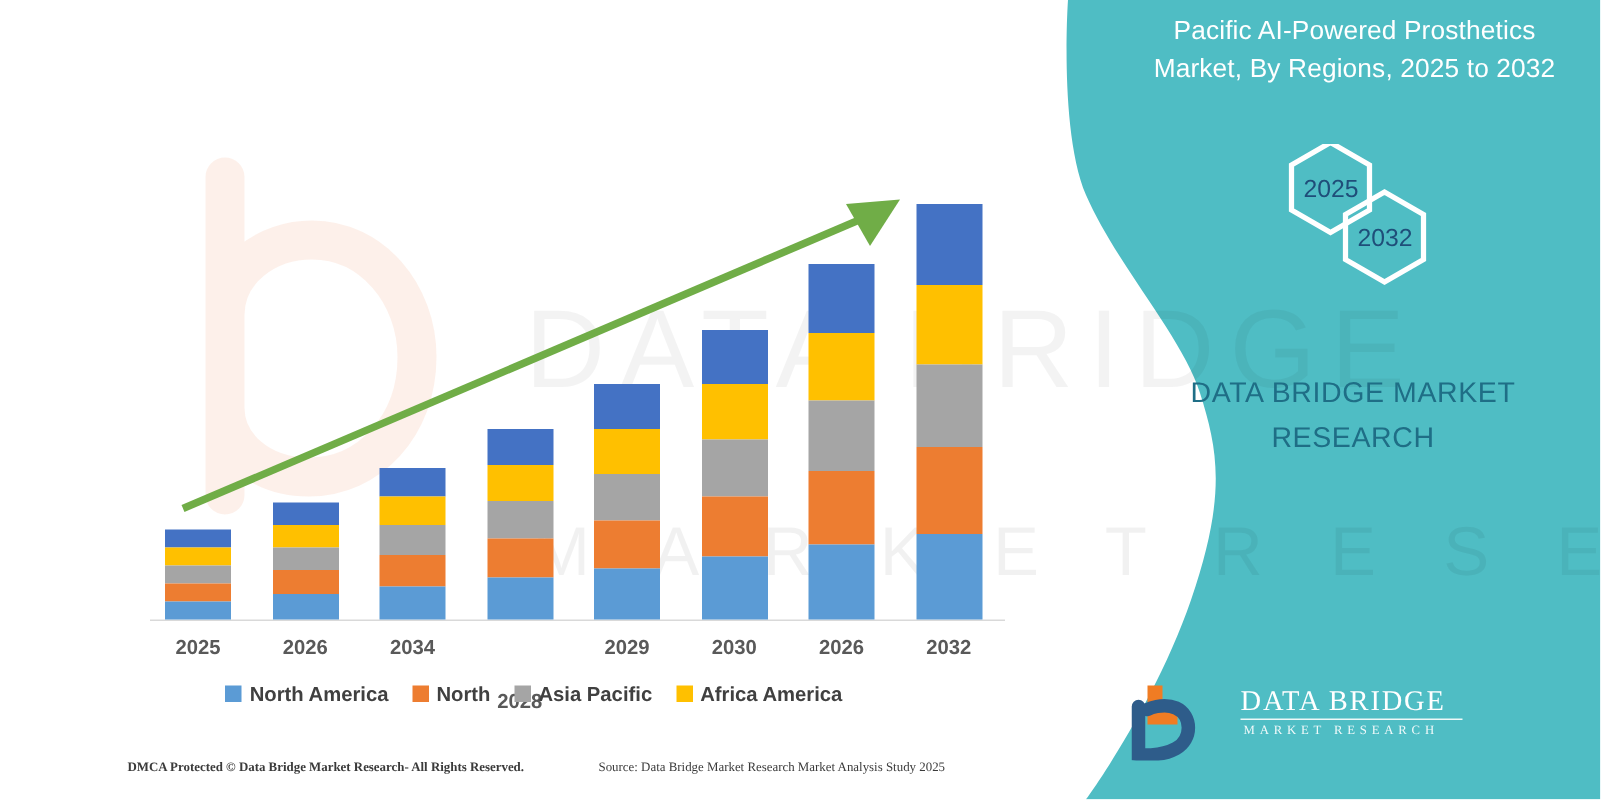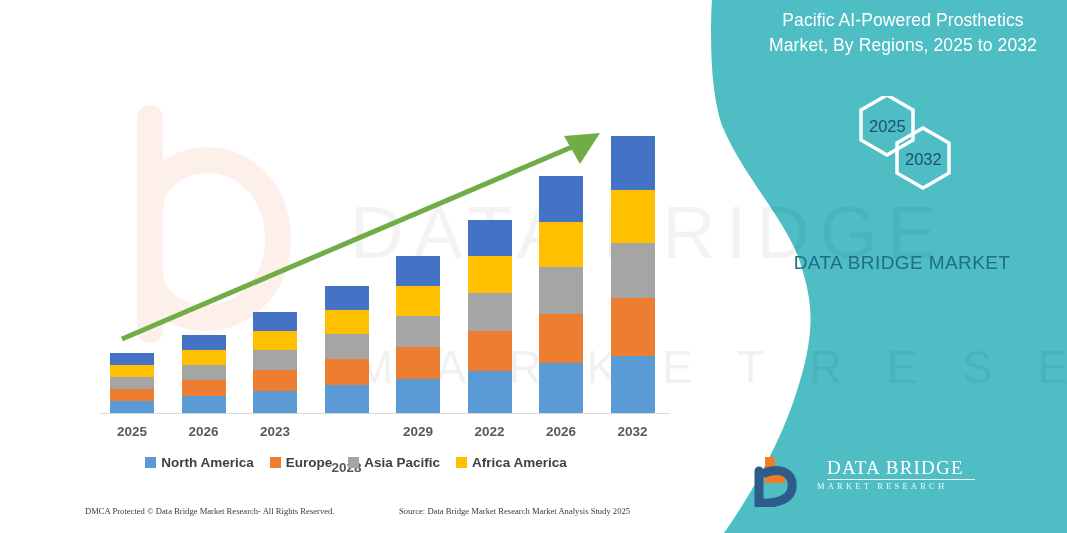--- a/index.html
+++ b/index.html
@@ -70,21 +70,21 @@
   .logo-text {
     position: absolute;
     left: 90px; top: 10px;
     color: #ffffff;
     font-size: 19px;
     letter-spacing: 1.2px;
     font-family: "Liberation Serif", serif;
   }
   .logo-sub {
     position: absolute;
-    left: 80px; top: 34px;
+    left: 92px; top: 34px;
     color: #ffffff;
     font-size: 8.5px;
     letter-spacing: 3.2px;
     font-family: "Liberation Serif", serif;
     opacity: 0.92;
   }
   .logo-underline {
     position: absolute;
     left: 90px; top: 32px;
     width: 148px; height: 1px;
@@ -177,21 +177,21 @@
   }
 
   .footer {
     position: absolute;
     top: 506px; left: 0; width: 712px;
     z-index: 3;
     font-family: "Liberation Serif", serif;
     font-size: 8.6px;
     color: #3b3b3b;
   }
-  .footer-left { position: absolute; left: 85px; top: 0; white-space: nowrap; }
+  .footer-left { position: absolute; left: 85px; top: 0; white-space: nowrap; font-weight: bold; }
   .footer-right { position: absolute; left: 399px; top: 0; white-space: nowrap; }
 
   .arrow { position: absolute; left: 0; top: 0; z-index: 2; pointer-events: none; }
 </style>
 </head>
 <body>
 
 <div id="root">
 
   <svg class="teal-panel" viewBox="0 0 1067 533" width="1067" height="533">
@@ -269,42 +269,42 @@
             <div class="seg" style="height: 54px; background: rgb(68, 114, 196);"></div>
             <div class="seg" style="height: 53px; background: rgb(255, 192, 0);"></div>
             <div class="seg" style="height: 55px; background: rgb(165, 165, 165);"></div>
             <div class="seg" style="height: 58px; background: rgb(237, 125, 49);"></div>
             <div class="seg" style="height: 57px; background: rgb(91, 155, 213);"></div>
           </div>
         </div>
       <div id="xlabels">
           <div class="xlabel" style="left: 92px;">2025</div>
           <div class="xlabel" style="left: 163.5px;">2026</div>
-          <div class="xlabel" style="left: 235px;">2023</div>
+          <div class="xlabel" style="left: 235px;">2034</div>
           <div class="xlabel" style="left: 306.5px; margin-top: 36px;">2028</div>
           <div class="xlabel" style="left: 378px;">2029</div>
-          <div class="xlabel" style="left: 449.5px;">2022</div>
+          <div class="xlabel" style="left: 449.5px;">2030</div>
           <div class="xlabel" style="left: 521px;">2026</div>
           <div class="xlabel" style="left: 592.5px;">2032</div>
         </div>
     </div>
 
     <svg class="arrow" width="712" height="533" viewBox="0 0 712 533">
       <line x1="122" y1="339" x2="586" y2="141" stroke="#70AD47" stroke-width="5"></line>
       <polygon points="600,133 564,136 580,164" fill="#70AD47"></polygon>
     </svg>
 
     <div class="legend" id="legend">
         <div class="legend-item">
           <span class="legend-swatch" style="background: rgb(91, 155, 213);"></span>
           <span class="legend-label">North America</span>
         </div>
         <div class="legend-item">
           <span class="legend-swatch" style="background: rgb(237, 125, 49);"></span>
-          <span class="legend-label">Europe</span>
+          <span class="legend-label">North</span>
         </div>
         <div class="legend-item">
           <span class="legend-swatch" style="background: rgb(165, 165, 165);"></span>
           <span class="legend-label">Asia Pacific</span>
         </div>
         <div class="legend-item">
           <span class="legend-swatch" style="background: rgb(255, 192, 0);"></span>
           <span class="legend-label">Africa America</span>
         </div>
       </div>
@@ -326,20 +326,21 @@
       <svg width="330" height="115" viewBox="0 0 330 115">
         <polygon points="160,47 186,32 212,47 212,77 186,92 160,77" fill="none" stroke="#ffffff" stroke-width="3.5"></polygon>
         <polygon points="124,14 150,-1 176,14 176,44 150,59 124,44" fill="none" stroke="#ffffff" stroke-width="3.5"></polygon>
       </svg>
       <span class="hexlabel" style="left:168px; top:54px;">2032</span>
       <span class="hexlabel" style="left:132px; top:21px;">2025</span>
     </div>
 
     <div class="brand-lines">
       <div>DATA BRIDGE MARKET</div>
+      <div>RESEARCH</div>
     </div>
 
     <div class="logo">
       <svg class="logo-mark" width="70" height="54" viewBox="0 0 70 54">
         <path d="M14 4 L14 30 L34 30 L34 20 L24 20 L24 4 Z" fill="#F07C23"></path>
         <path d="M8 18 L8 50 C8 50 22 52 33 46 C44 40 44 24 33 19 C24 15 14 20 14 20" fill="none" stroke="#2E5C8A" stroke-width="9" stroke-linecap="round"></path>
       </svg>
       <div class="logo-underline"></div>
       <div class="logo-text">DATA BRIDGE</div>
       <div class="logo-sub">MARKET RESEARCH</div>

